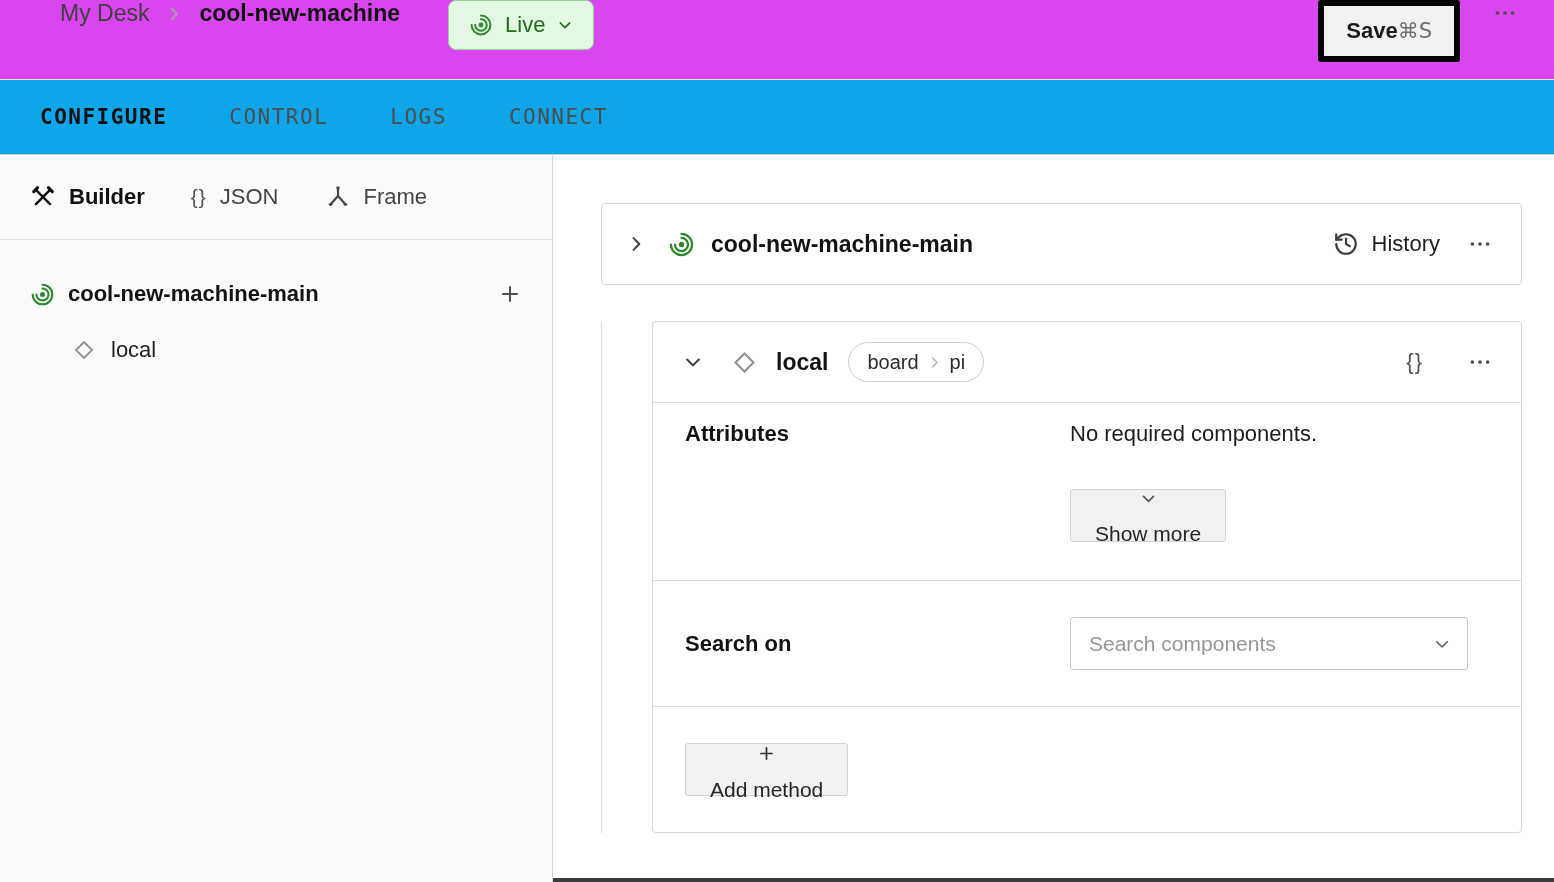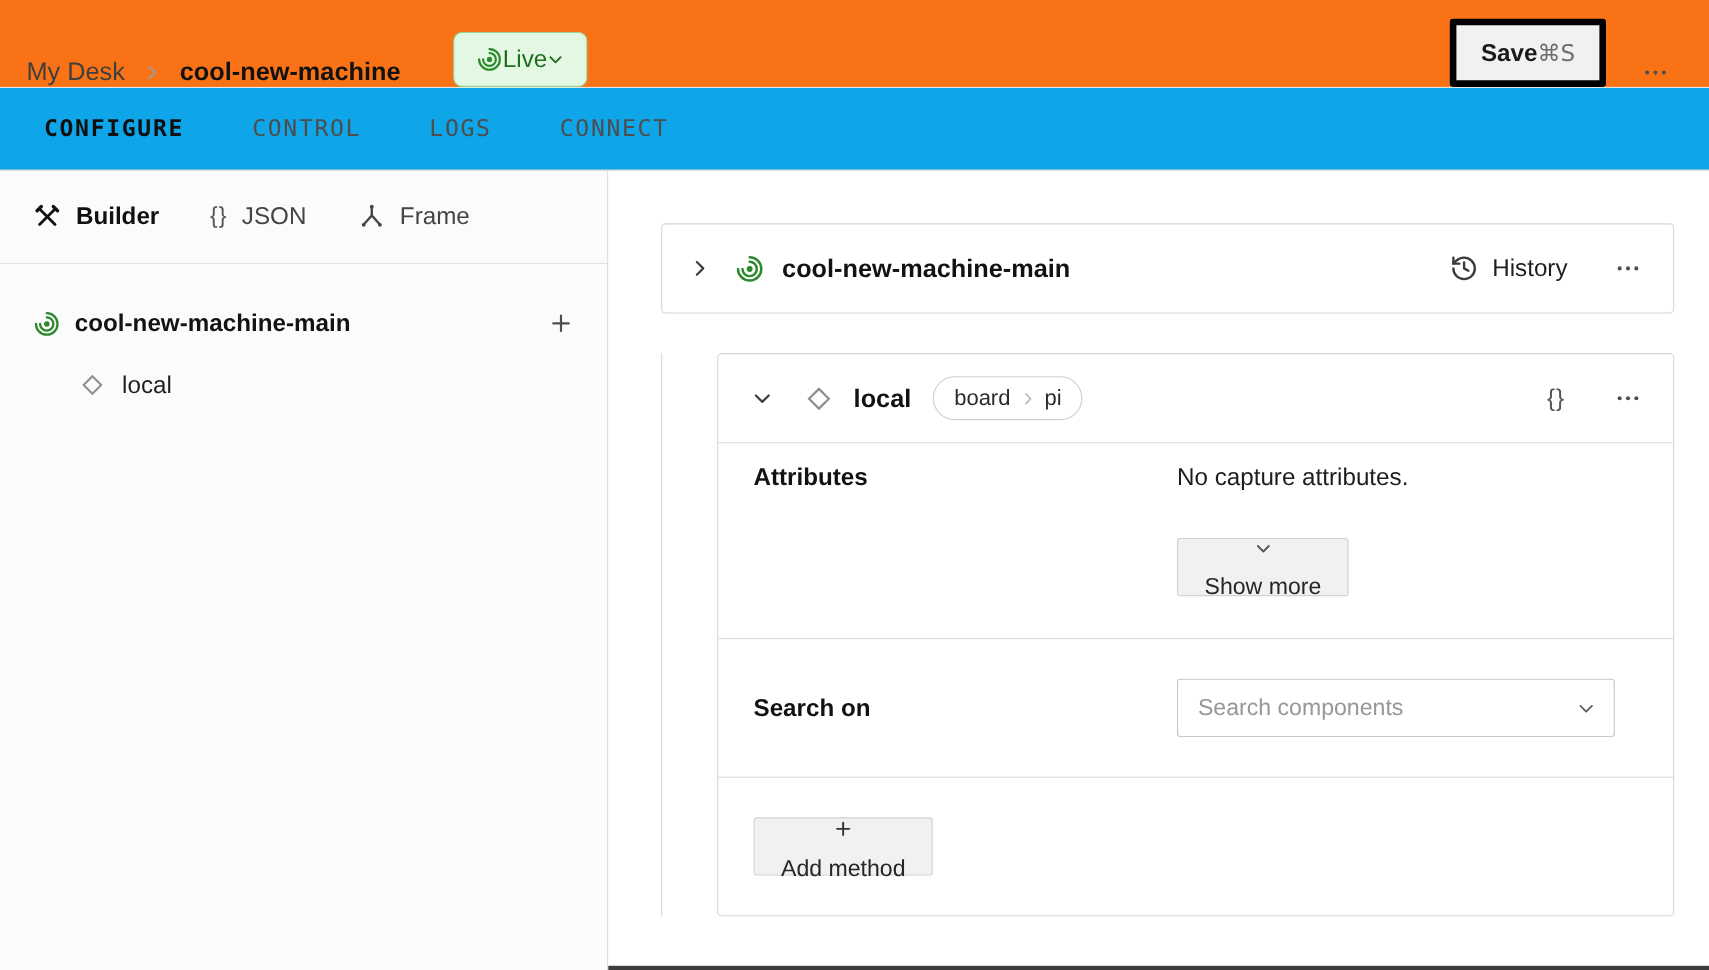--- a/index.html
+++ b/index.html
@@ -6,29 +6,29 @@
   html,body { margin:0; padding:0; }
   body {
     width:1554px; height:882px; overflow:hidden; position:relative;
     font-family:"Liberation Sans","DejaVu Sans",sans-serif;
     color:#1c1c1c; background:#fff;
   }
   .icon { display:inline-flex; align-items:center; justify-content:center; flex:none; }
 
   
   .app-header {
-    height:80px; display:flex; align-items:flex-end;
-    padding:0 36px 0 24px; border-bottom:1px solid #e6e6e6; background:#f97316;
+    height:80px; display:flex; align-items:flex-start;
+    padding:0 36px 0 60px; border-bottom:1px solid #e6e6e6; background:#d946ef;
   }
   .breadcrumb { display:flex; align-items:center; gap:16px; font-size:23px; }
   .crumb-parent { color:#3f3f3f; cursor:pointer; }
   .crumb-sep { color:#9e9e9e; }
   .crumb-current { font-weight:700; color:#121212; }
   .live-badge {
-    margin-left:48px; display:flex; align-items:center; 
+    margin-left:48px; display:flex; align-items:center; gap:12px;
     height:50px; padding:0 20px; background:#e3f7e3; border:1px solid #96d796;
     border-radius:8px; color:#1d6f1d; font-size:22px; font-weight:500; cursor:pointer;
   }
   .live-badge .machine-live-icon { color:#2c892c; }
   .header-spacer { flex:1; }
   .save-btn {
     display:flex; align-items:center; height:62px; padding:0 22px;
     background:#f1f1f1; border:6px solid #000000; border-radius:3px;
     font-size:22px; cursor:pointer;
   }
@@ -72,21 +72,21 @@
   .main { flex:1; background:#fff; padding:48px 32px 0 48px; position:relative; }
 
   
   .machine-card {
     height:82px; border:1px solid #d6d6d6; border-radius:4px; background:#fff;
     display:flex; align-items:center; padding:0 28px 0 24px;
   }
   .mc-chevron { color:#3f3f3f; cursor:pointer; }
   .machine-card .machine-live-icon { margin-left:22px; color:#2c892c; }
   .mc-title { margin-left:16px; font-size:23px; font-weight:700; color:#121212; }
-  .mc-right { margin-left:auto; display:flex; align-items:center; gap:42px; }
+  .mc-right { margin-left:auto; display:flex; align-items:center; gap:27px; }
   .history-btn { display:flex; align-items:center; gap:13px; font-size:22px; color:#1f1f1f; cursor:pointer; }
   .history-btn .icon { color:#3c3c3c; }
   .more-btn { color:#4f4f4f; cursor:pointer; }
 
   
   .nested-wrap { margin-top:36px; border-left:1px solid #dadada; padding-left:50px; }
   .component-card { border:1px solid #d6d6d6; border-radius:4px; background:#fff; }
   .cc-header { height:80px; display:flex; align-items:center; padding:0 28px 0 30px; }
   .cc-chevron { color:#3f3f3f; cursor:pointer; }
   .cc-header .diamond-icon { margin-left:28px; }
@@ -304,21 +304,21 @@
                   <circle cx="12" cy="12" r="1.7"></circle>
                   <circle cx="19" cy="12" r="1.7"></circle>
                 </svg>
             </span>
           </span>
         </div>
 
         <div class="cc-section">
           <span class="section-label">Attributes</span>
           <div class="attr-col">
-            <span class="attr-empty">No capture attributes.</span>
+            <span class="attr-empty">No required components.</span>
             <button class="btn-gray show-more-btn">
               <span class="icon">
                 <svg width="17" height="17" viewBox="0 0 24 24" fill="none" stroke="currentColor" stroke-width="2.4" stroke-linecap="round" stroke-linejoin="round">
                     <polyline points="5 9 12 16 19 9"></polyline>
                   </svg>
               </span>
               <span>Show more</span>
             </button>
           </div>
         </div>

